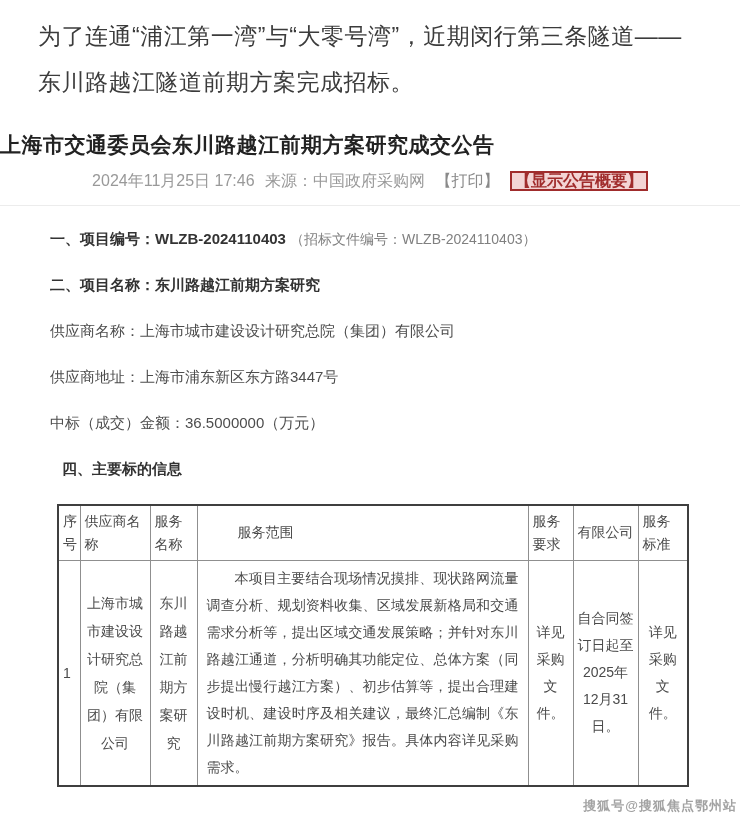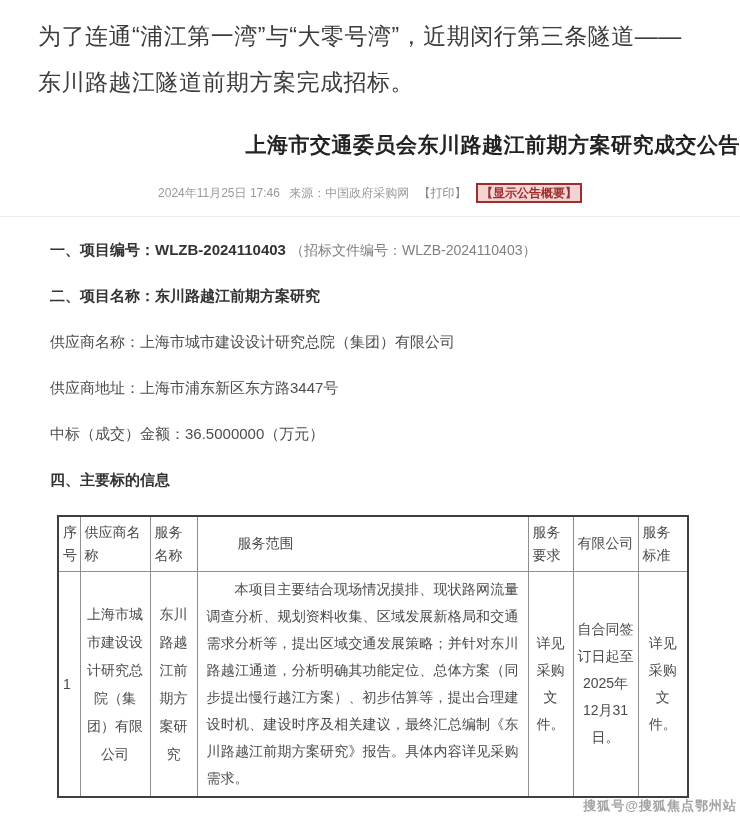--- a/index.html
+++ b/index.html
@@ -16,31 +16,31 @@
   .intro {
     padding: 13px 36px 0 38px;
     font-size: 23px;
     line-height: 46px;
     color: #3b3b3b;
     letter-spacing: 0.5px;
   }
 
   .title {
     margin-top: 26px;
-    text-align: right;
+    text-align: left;
     font-size: 21px;
     font-weight: bold;
     color: #222222;
     letter-spacing: 0.5px;
   }
 
   .meta {
-    margin-top: 24px;
+    margin-top: 12px;
     text-align: center;
-    font-size: 12px;
+    font-size: 16px;
     color: #999999;
   }
   .meta span { margin: 0 3px; }
   .meta .print-btn {
     color: #8a8a8a;
     cursor: pointer;
   }
   .meta .summary-badge {
     display: inline-block;
     color: #a02c2c;
@@ -61,21 +61,21 @@
   .content { padding: 23px 45px 0 50px; }
 
   .sec {
     font-size: 15px;
     margin-bottom: 26px;
     color: #4d4d4d;
     line-height: 20px;
   }
   .sec .b { font-weight: bold; color: #333333; }
   .sec .sub { color: #808080; font-size: 14px; }
-  .sec.tight { margin-bottom: 25px; }
+  .sec.tight { margin-bottom: 25px; margin-left: 12px; }
 
   table.bid-table {
     border-collapse: collapse;
     table-layout: fixed;
     width: 630px;
     margin: 7px 0 0 7px;
     border: 2px solid #3f3f3f;
     color: #4a4a4a;
   }
   .bid-table th, .bid-table td {

